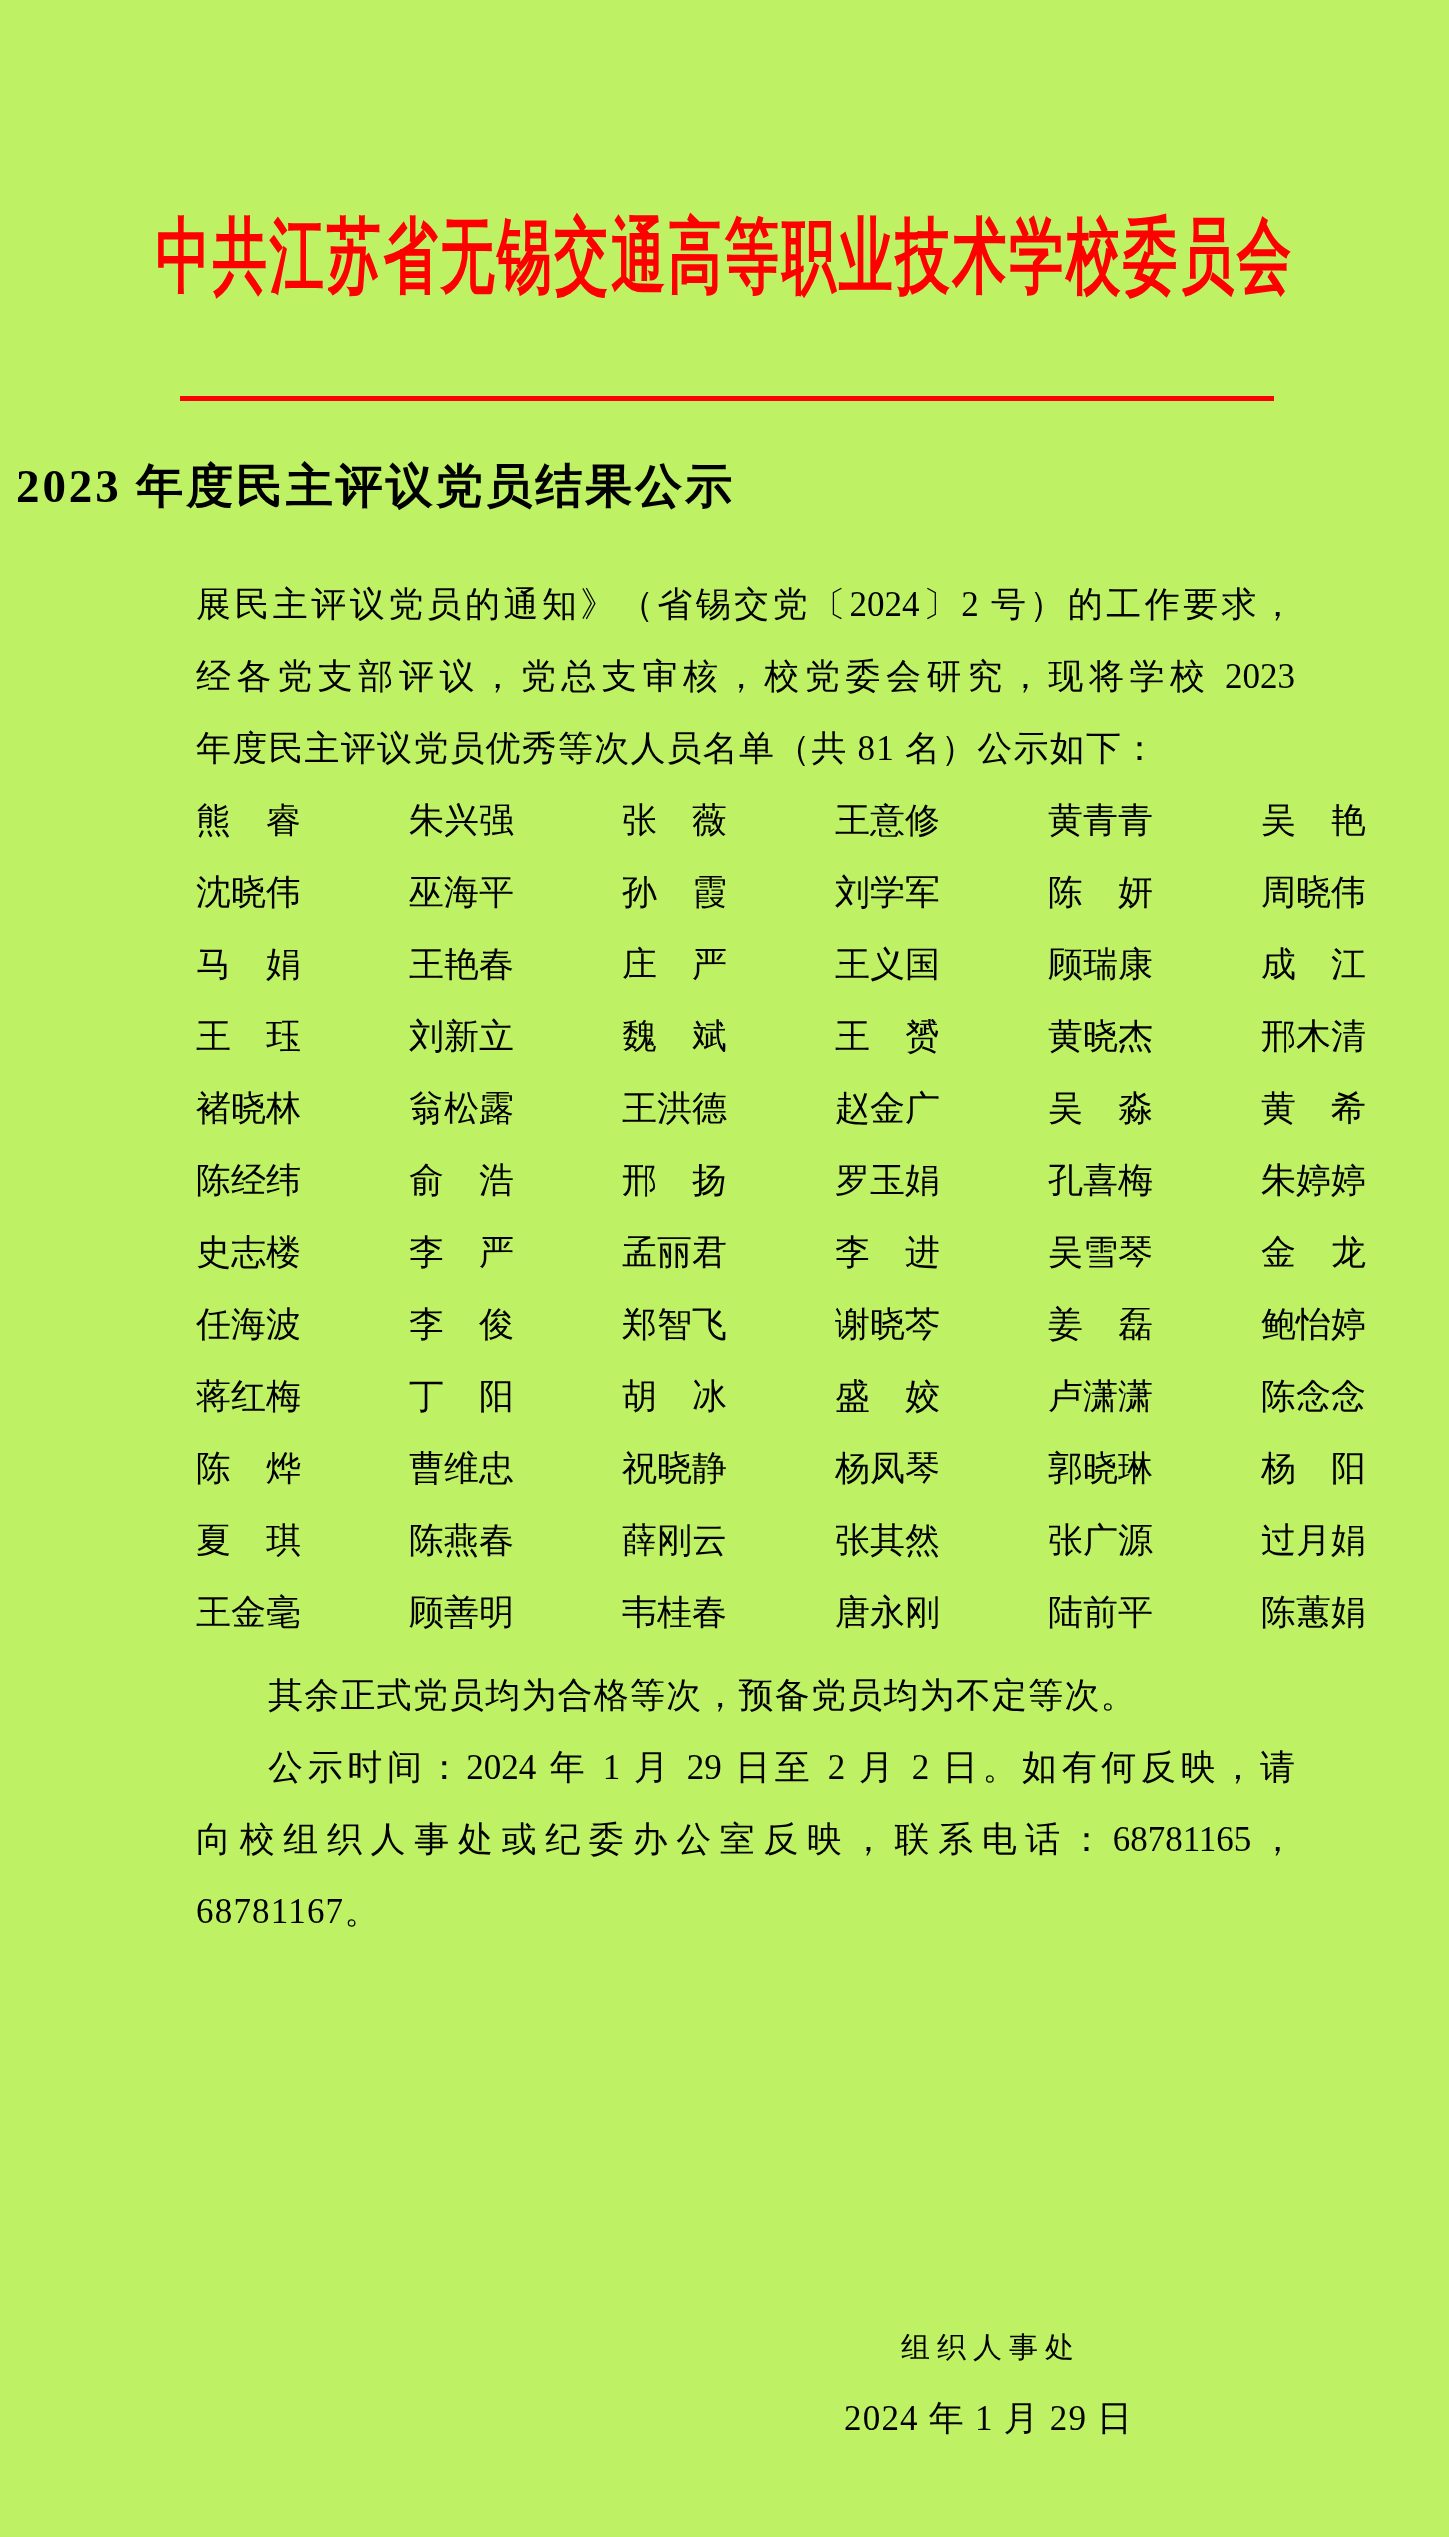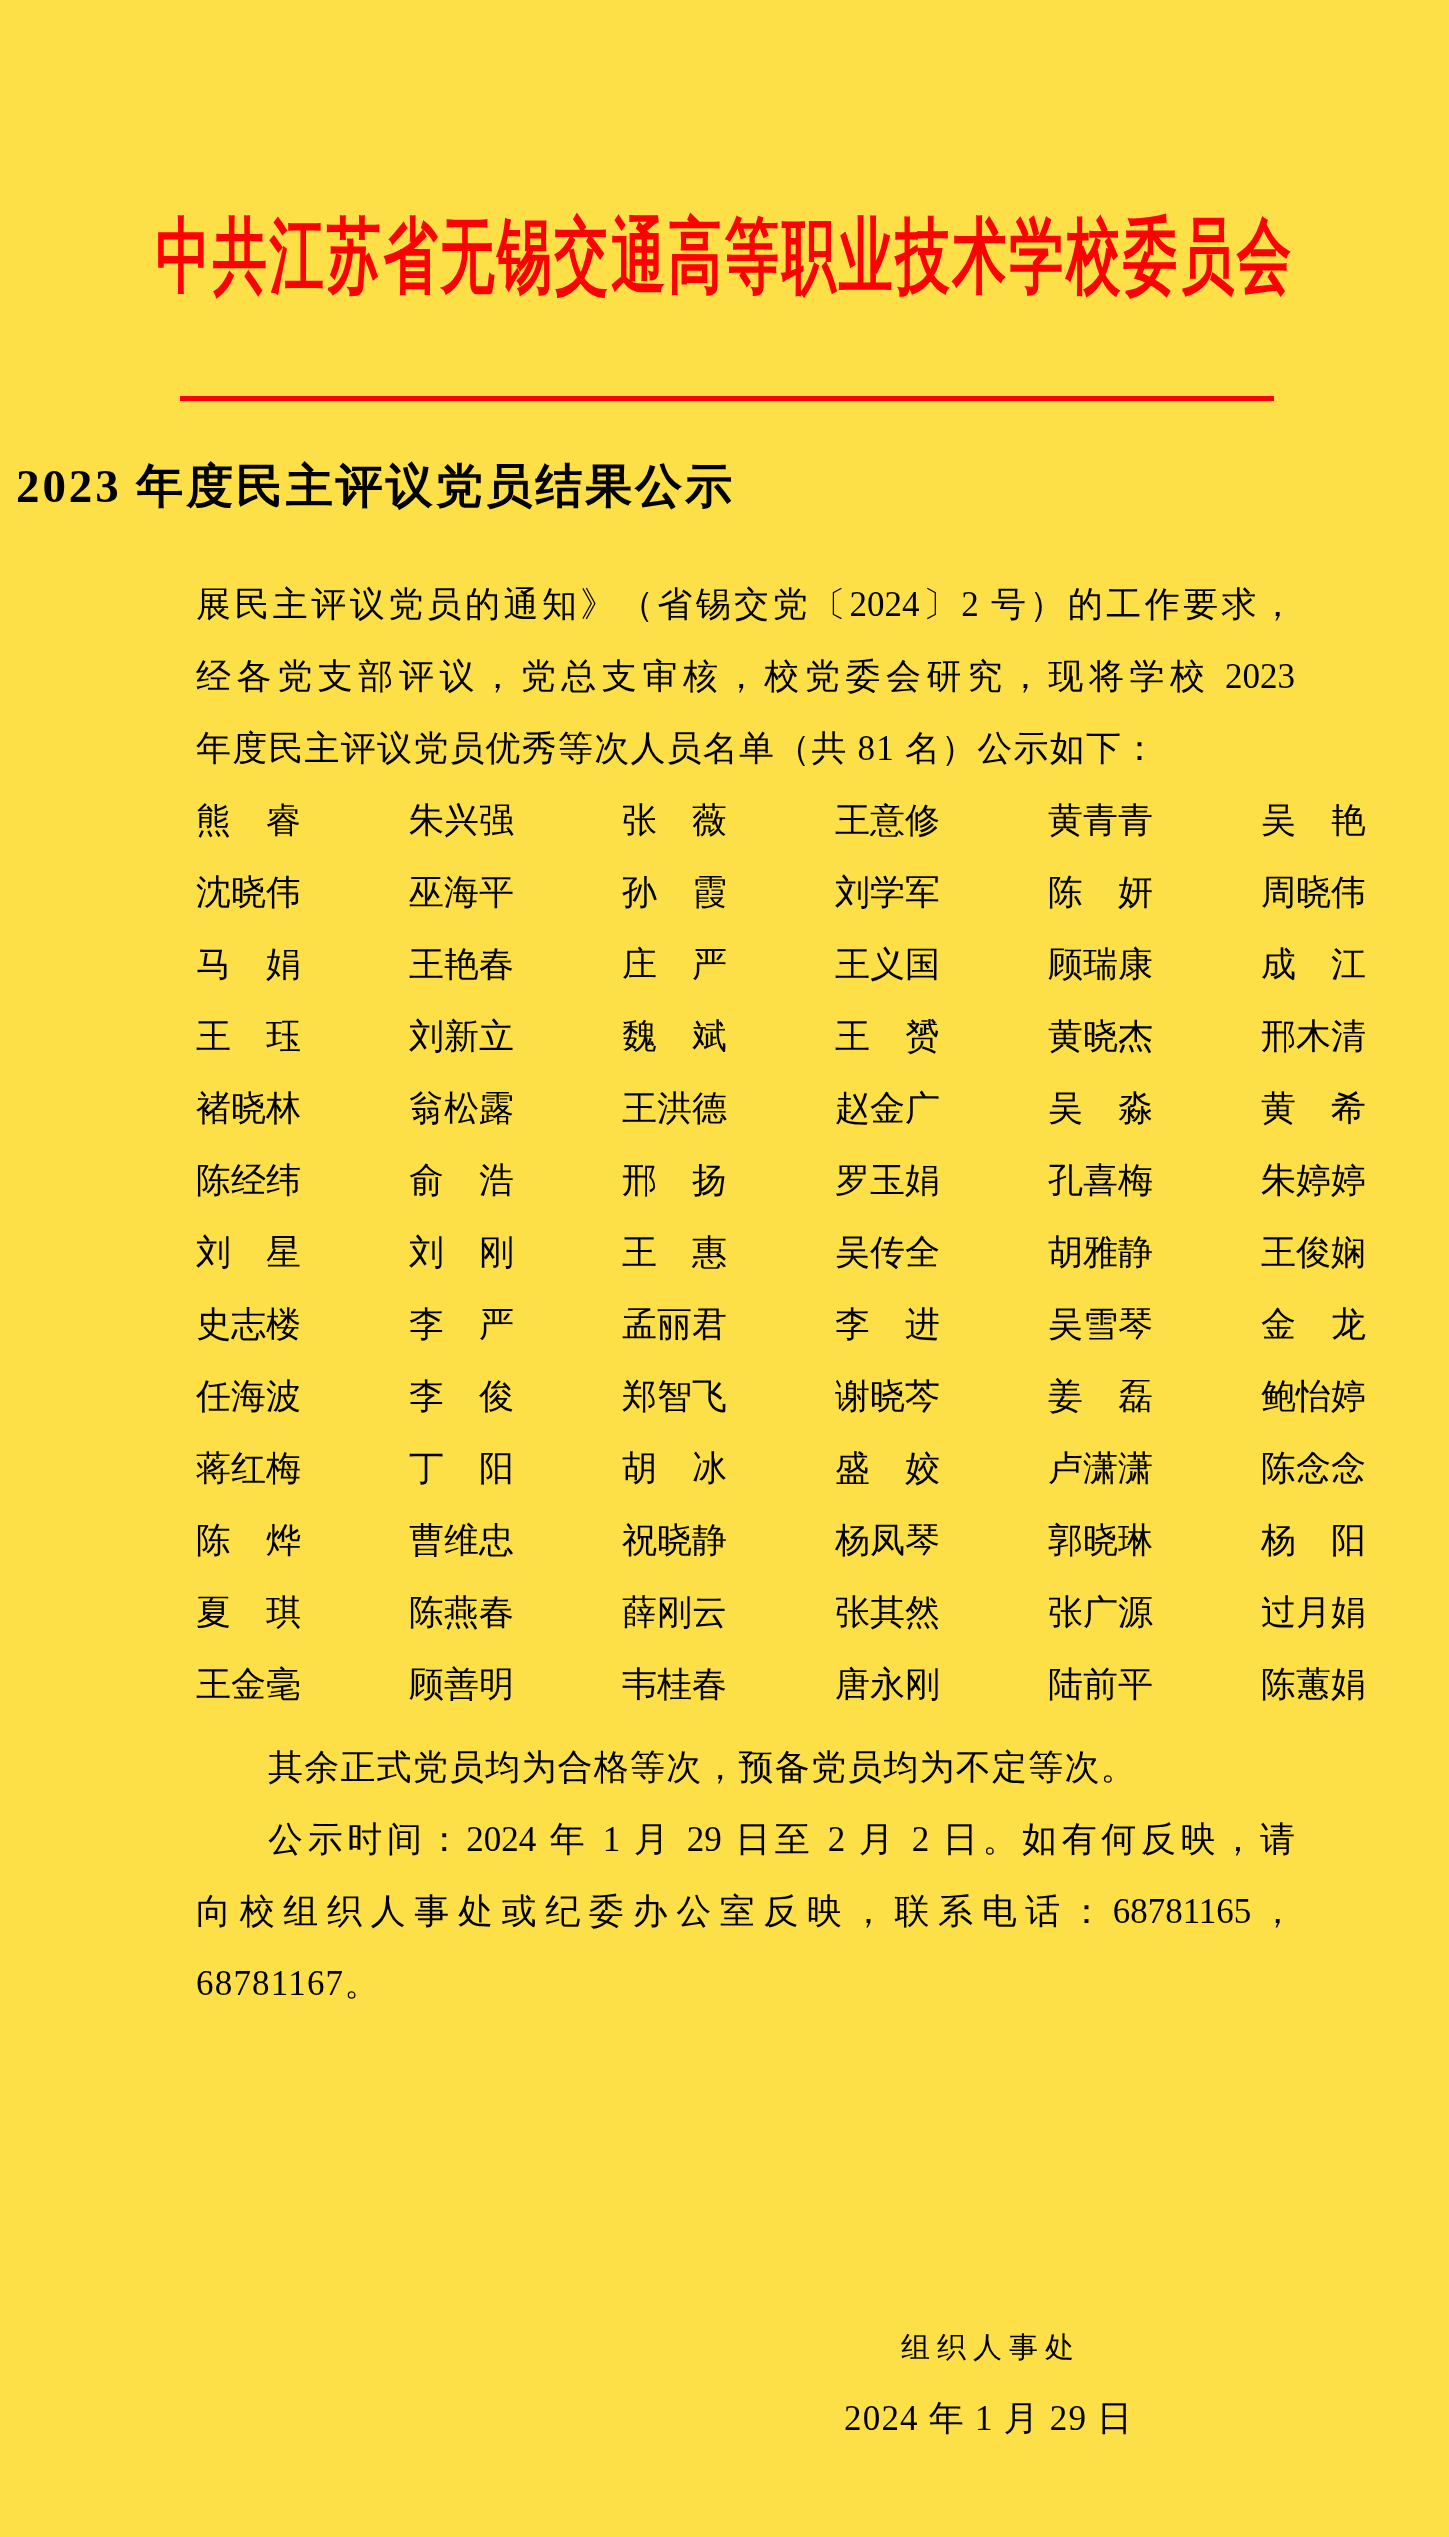--- a/index.html
+++ b/index.html
@@ -1,20 +1,20 @@
 <!DOCTYPE html>
 <html style="font-size:9.4px"><head>
 <meta charset="utf-8">
 <style>
   html, body { margin: 0; padding: 0; background: #ffffff; }
   .page {
     position: relative;
     width: 1450px;
     height: 2538px;
-    background: #fde047;
+    background: #bef264;
     color: #000000;
     font-family: "Liberation Serif", "DejaVu Serif", serif;
     overflow: hidden;
   }
   .letterhead {
     position: absolute;
     top: 216px;
     left: 0;
     width: 100%;
     text-align: center;
@@ -157,28 +157,20 @@
         </div>
         <div class="name-row">
           <span class="name-cell">陈经纬</span>
           <span class="name-cell">俞　浩</span>
           <span class="name-cell">邢　扬</span>
           <span class="name-cell">罗玉娟</span>
           <span class="name-cell">孔喜梅</span>
           <span class="name-cell">朱婷婷</span>
         </div>
         <div class="name-row">
-          <span class="name-cell">刘　星</span>
-          <span class="name-cell">刘　刚</span>
-          <span class="name-cell">王　惠</span>
-          <span class="name-cell">吴传全</span>
-          <span class="name-cell">胡雅静</span>
-          <span class="name-cell">王俊娴</span>
-        </div>
-        <div class="name-row">
           <span class="name-cell">史志楼</span>
           <span class="name-cell">李　严</span>
           <span class="name-cell">孟丽君</span>
           <span class="name-cell">李　进</span>
           <span class="name-cell">吴雪琴</span>
           <span class="name-cell">金　龙</span>
         </div>
         <div class="name-row">
           <span class="name-cell">任海波</span>
           <span class="name-cell">李　俊</span>

